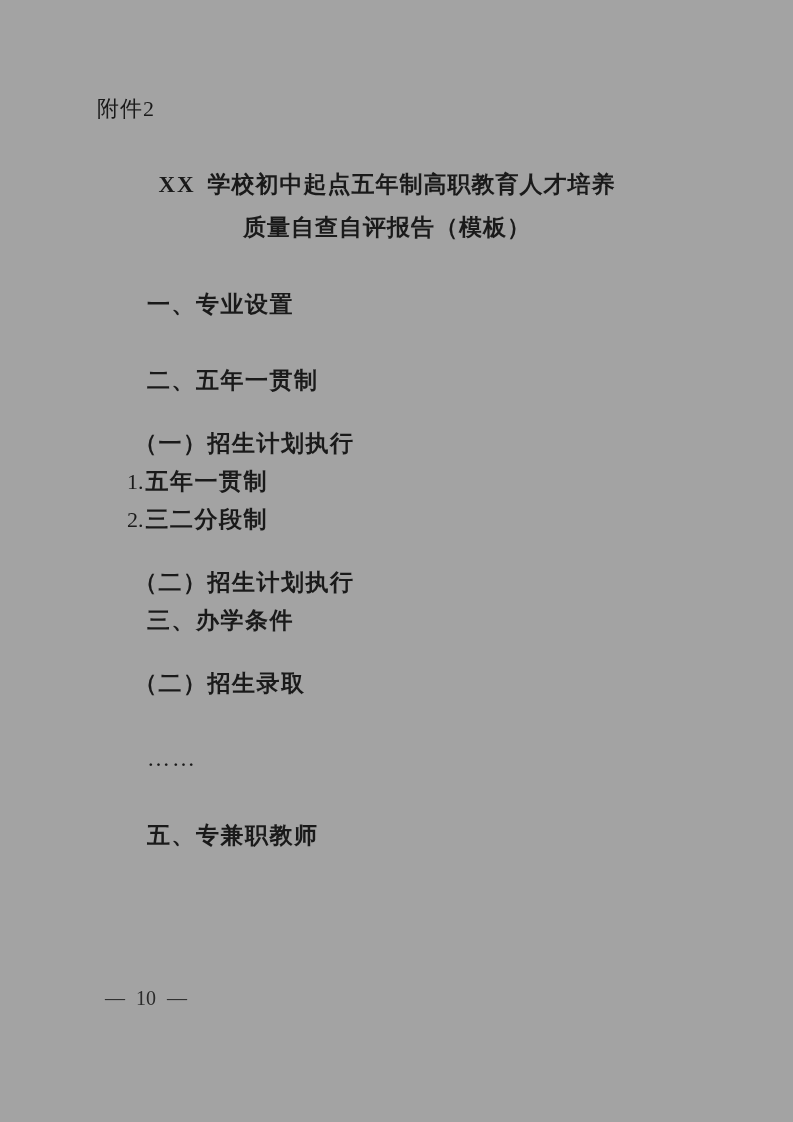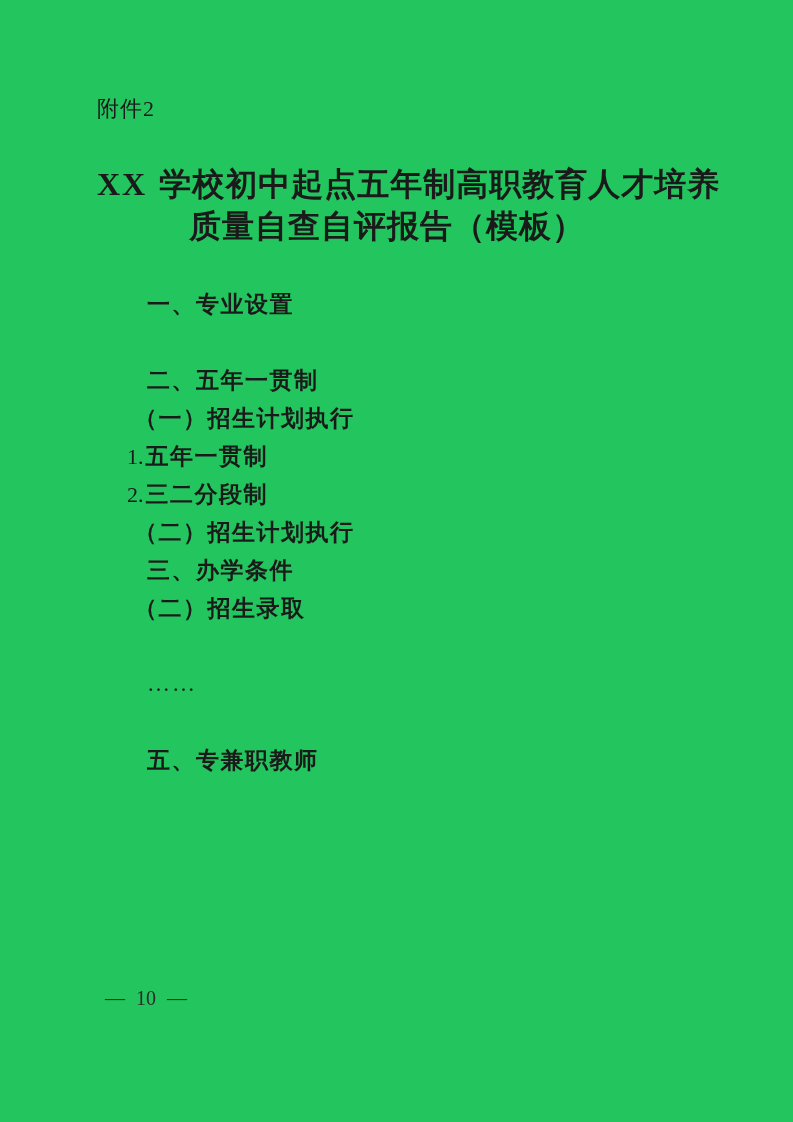--- a/index.html
+++ b/index.html
@@ -4,21 +4,21 @@
 <style>
   html, body {
     margin: 0;
     padding: 0;
     background: #ffffff;
   }
   .page {
     position: relative;
     width: 793px;
     height: 1122px;
-    background: #22c55e;
+    background: #a3a3a3;
     color: #1a1a1a;
     font-family: "Liberation Sans", "DejaVu Sans", sans-serif;
     overflow: hidden;
   }
   .attachment-label {
     position: absolute;
     left: 97px;
     top: 96px;
     font-family: "Liberation Serif", "DejaVu Serif", serif;
     font-weight: 400;
@@ -26,21 +26,21 @@
     line-height: 26px;
     letter-spacing: 1px;
   }
   .title-block {
     position: absolute;
     left: 97px;
     top: 163px;
     width: 580px;
     text-align: center;
     font-weight: 700;
-    font-size: 32px;
+    font-size: 23px;
     line-height: 42px;
     letter-spacing: 1px;
   }
   .title-line { white-space: nowrap; }
   .title-latin {
     font-family: "Liberation Serif", "DejaVu Serif", serif;
     letter-spacing: 2px;
     margin-right: 12px;
   }
   .outline {
@@ -51,21 +51,21 @@
   }
   .ol-item {
     height: 38px;
     line-height: 38px;
     font-size: 23px;
     font-weight: 700;
     letter-spacing: 1.5px;
     white-space: nowrap;
   }
   .lvl-section  { padding-left: 50px; }
-  .lvl-sub      { padding-left: 37px; }
+  .lvl-sub      { padding-left: 37px; margin-top: 25px; }
   .lvl-point    { padding-left: 30px; }
   .lvl-ellipsis {
     padding-left: 50px;
     font-family: "Liberation Serif", "DejaVu Serif", serif;
     font-weight: 400;
     letter-spacing: 2px;
   }
   .gap-before { margin-top: 38px; }
   .pt-num {
     font-family: "Liberation Serif", "DejaVu Serif", serif;

